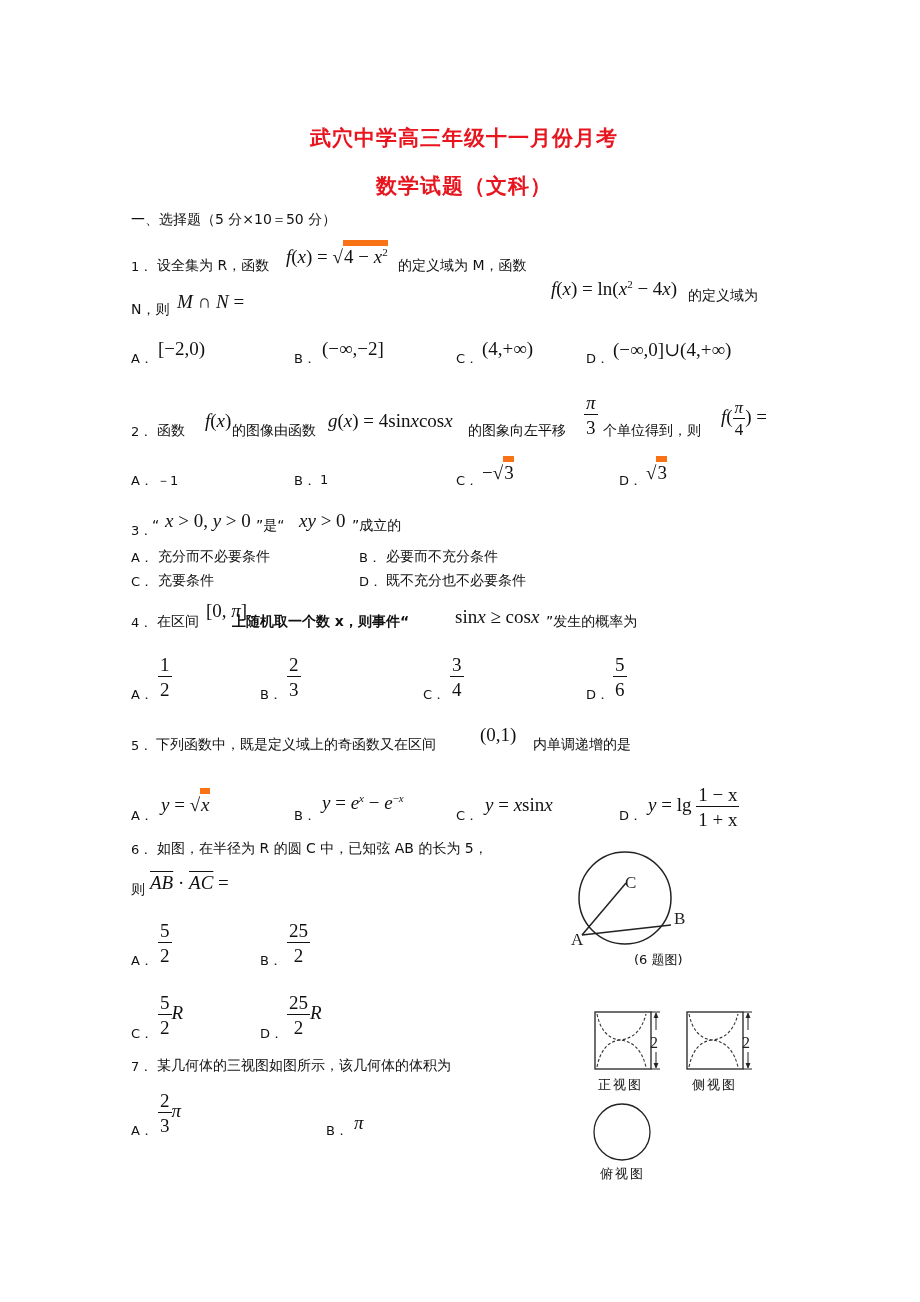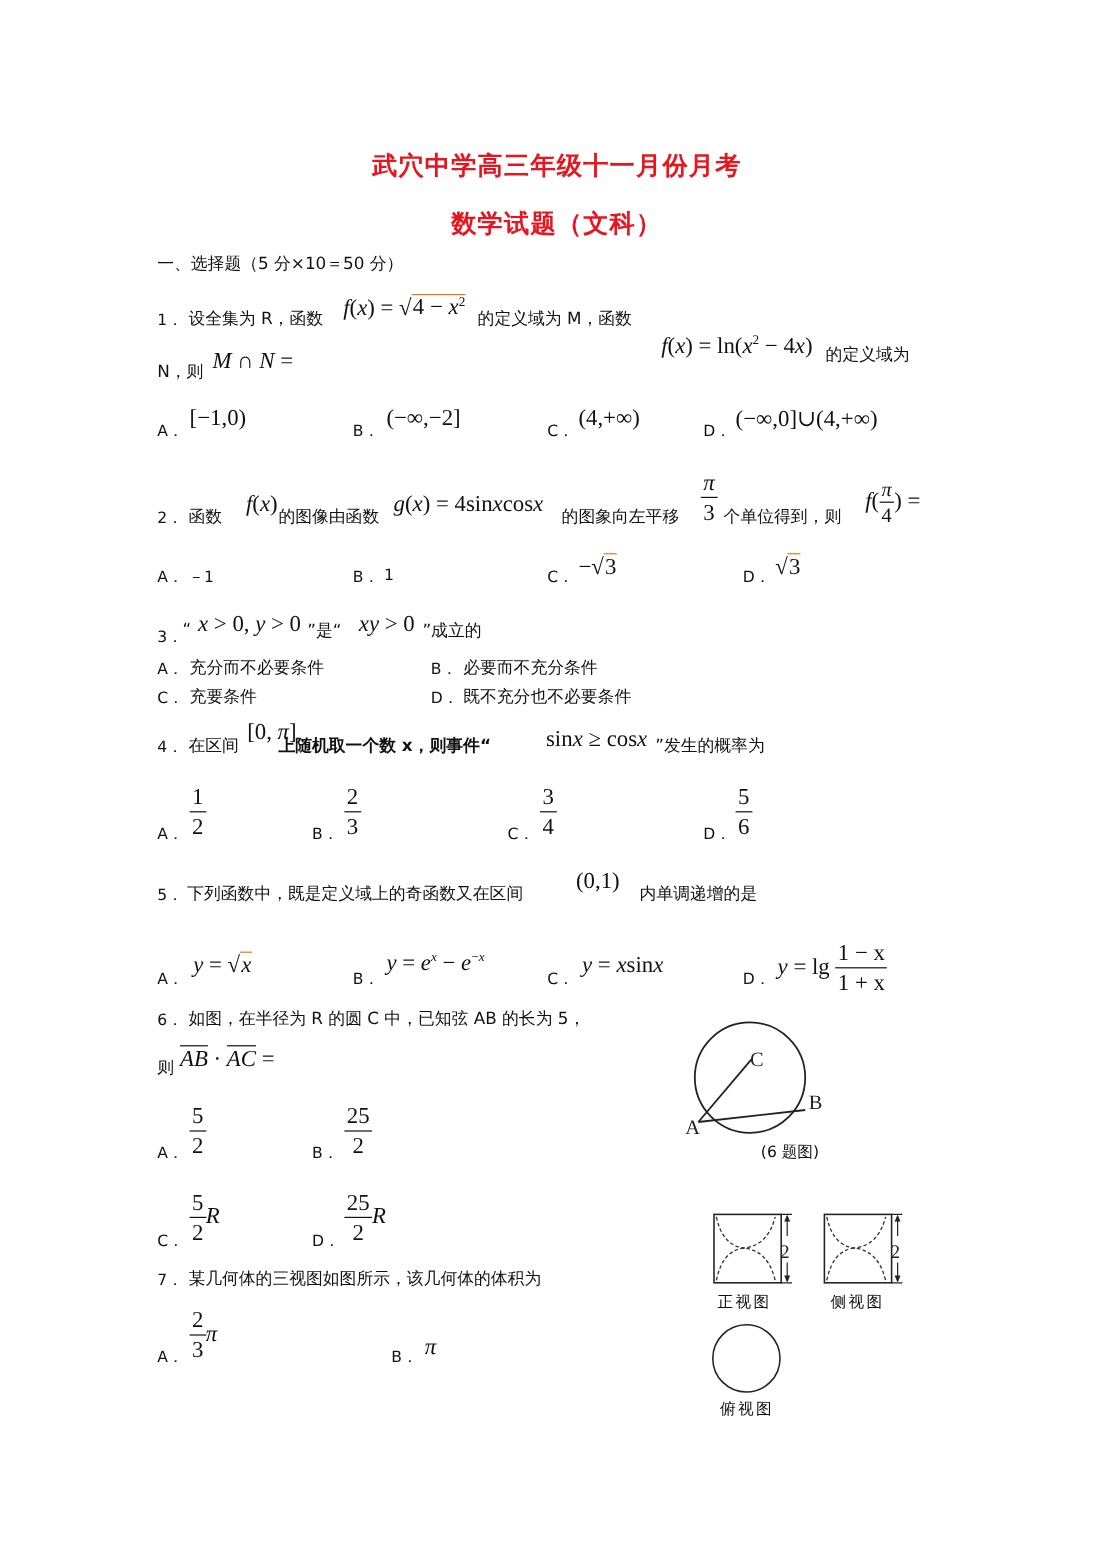--- a/index.html
+++ b/index.html
@@ -6,21 +6,21 @@
   body { width:920px; height:1302px; position:relative; overflow:hidden; color:#111; font-family:"DejaVu Sans", sans-serif; }
   .abs { position:absolute; white-space:nowrap; }
   .title { color:#e8141e; font-weight:bold; font-size:21px; letter-spacing:1px; font-family:"DejaVu Sans", sans-serif; }
   .cn { font-size:14px; font-family:"DejaVu Sans", sans-serif; }
   .lbl { font-size:13px; font-family:"DejaVu Sans", sans-serif; }
   .m { font-family:"Liberation Serif", "DejaVu Serif", serif; font-size:19px; }
   .mi { font-family:"Liberation Serif", "DejaVu Serif", serif; font-style:italic; }
   .frac { display:inline-flex; flex-direction:column; align-items:center; vertical-align:middle; font-family:"Liberation Serif", "DejaVu Serif", serif; font-size:19px; line-height:21px; }
   .frac .num { border-bottom:1px solid #111; padding:0 2px 1px 2px; }
   .frac .den { padding-top:2px; }
-  .sqrt { border-top:1px solid #f97316; padding-left:1px; }
+  .sqrt { border-top:6px solid #f97316; padding-left:1px; }
   .sup { font-size:11px; vertical-align:super; }
   .vec { text-decoration:overline; }
   svg text { font-family:"Liberation Serif", serif; }
 </style>
 </head>
 <body>
 
 <div class="abs title" style="left:310px;top:124px;">武穴中学高三年级十一月份月考</div>
 <div class="abs title" style="left:376px;top:172px;">数学试题（文科）</div>
 
@@ -30,21 +30,21 @@
   <span class="abs lbl" style="left:131px;top:258px;">1．</span>
   <span class="abs cn" style="left:157px;top:257px;">设全集为 R，函数</span>
   <span class="abs m" style="left:286px;top:246px;"><span class="mi">f</span>(<span class="mi">x</span>) = √<span class="sqrt">4 − <span class="mi">x</span><span class="sup">2</span></span></span>
   <span class="abs cn" style="left:398px;top:257px;">的定义域为 M，函数</span>
   <span class="abs m" style="left:551px;top:246px;margin-top:32px;"><span class="mi">f</span>(<span class="mi">x</span>) = ln(<span class="mi">x</span><span class="sup">2</span> − 4<span class="mi">x</span>)</span>
   <span class="abs cn" style="left:688px;top:257px;margin-top:30px;">的定义域为</span>
   <span class="abs cn" style="left:131px;top:301px;">N，则</span>
   <span class="abs m" style="left:177px;top:291px;"><span class="mi">M</span> ∩ <span class="mi">N</span> =</span>
 
   <span class="abs lbl" style="left:131px;top:350px;">A．</span>
-  <span class="abs m" style="left:158px;top:338px;">[−1,0)</span>
+  <span class="abs m" style="left:158px;top:338px;">[−2,0)</span>
   <span class="abs lbl" style="left:294px;top:350px;">B．</span>
   <span class="abs m" style="left:322px;top:338px;">(−∞,−2]</span>
   <span class="abs lbl" style="left:456px;top:350px;">C．</span>
   <span class="abs m" style="left:482px;top:338px;">(4,+∞)</span>
   <span class="abs lbl" style="left:586px;top:350px;">D．</span>
   <span class="abs m" style="left:613px;top:338px;">(−∞,0]∪(4,+∞)</span>
 </div>
 
 <div>
   <span class="abs lbl" style="left:131px;top:423px;">2．</span>

